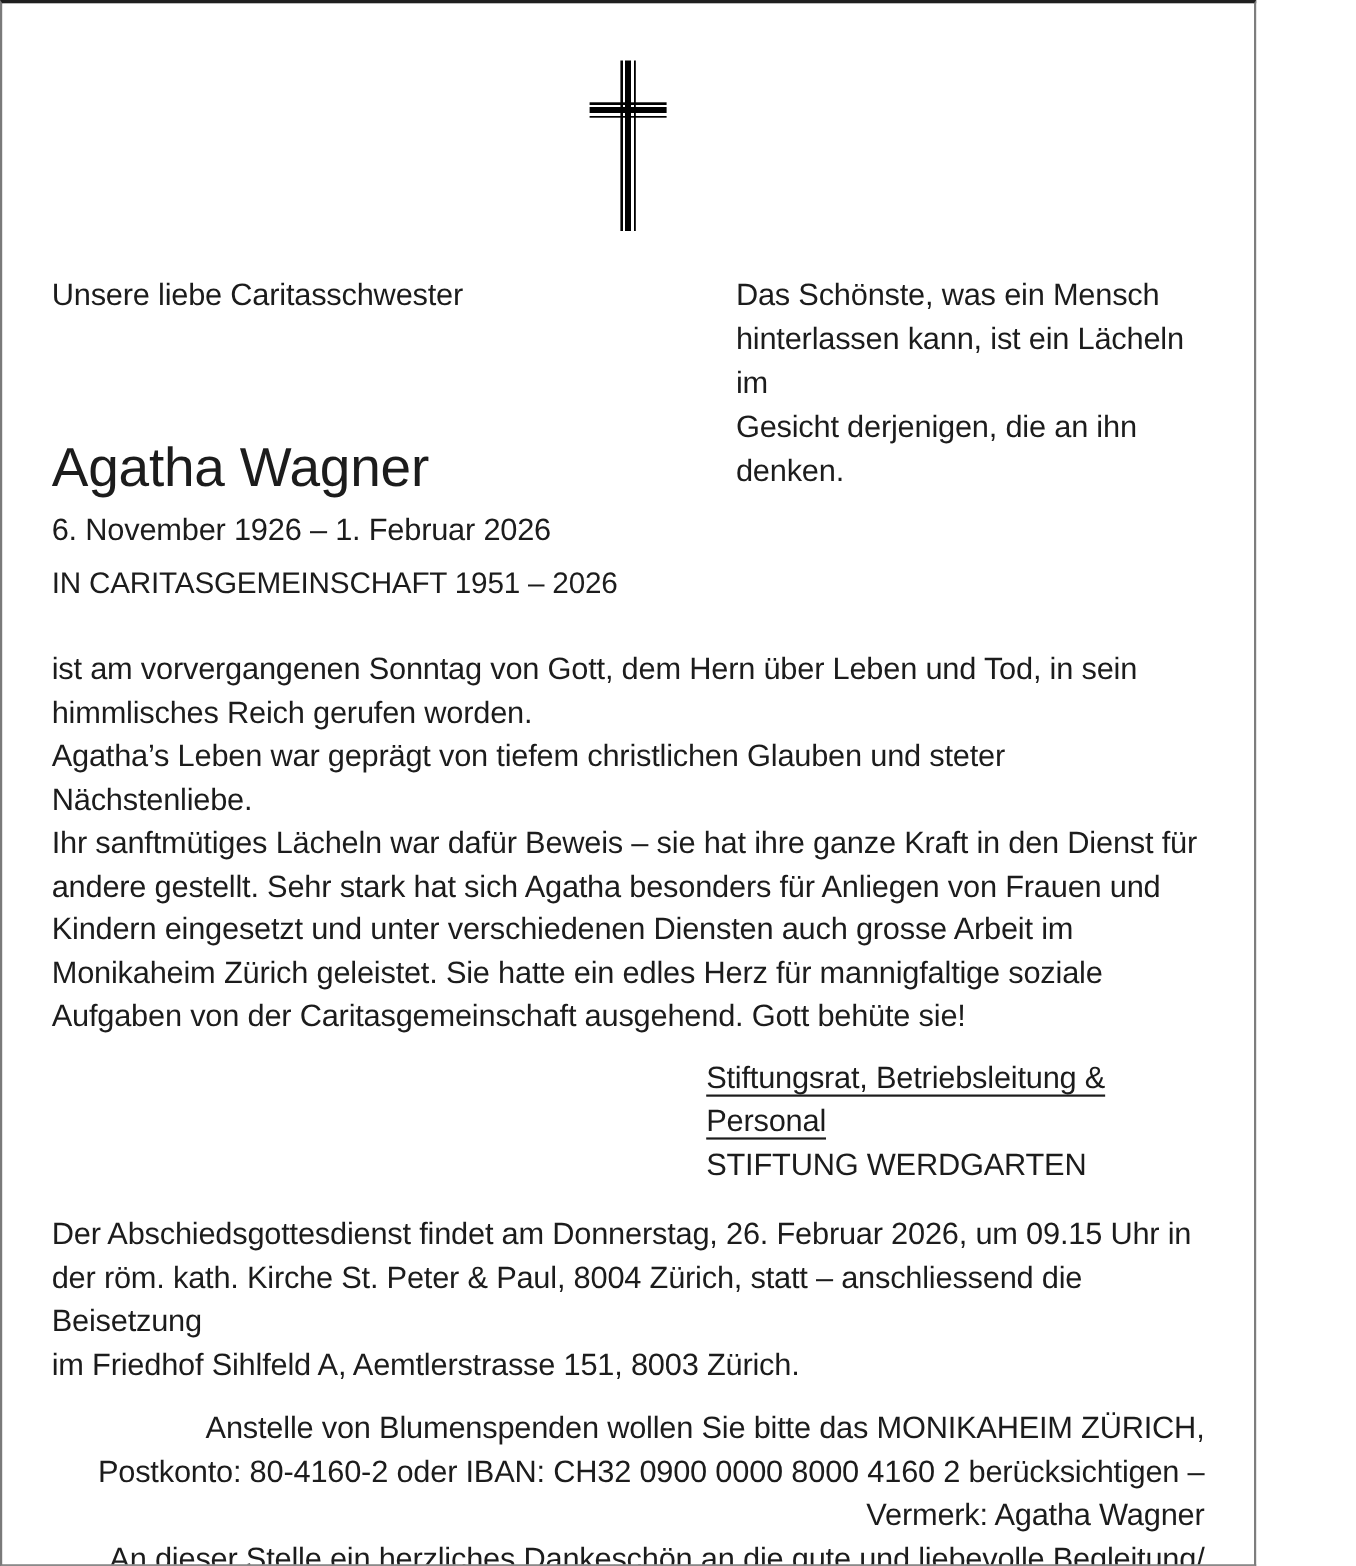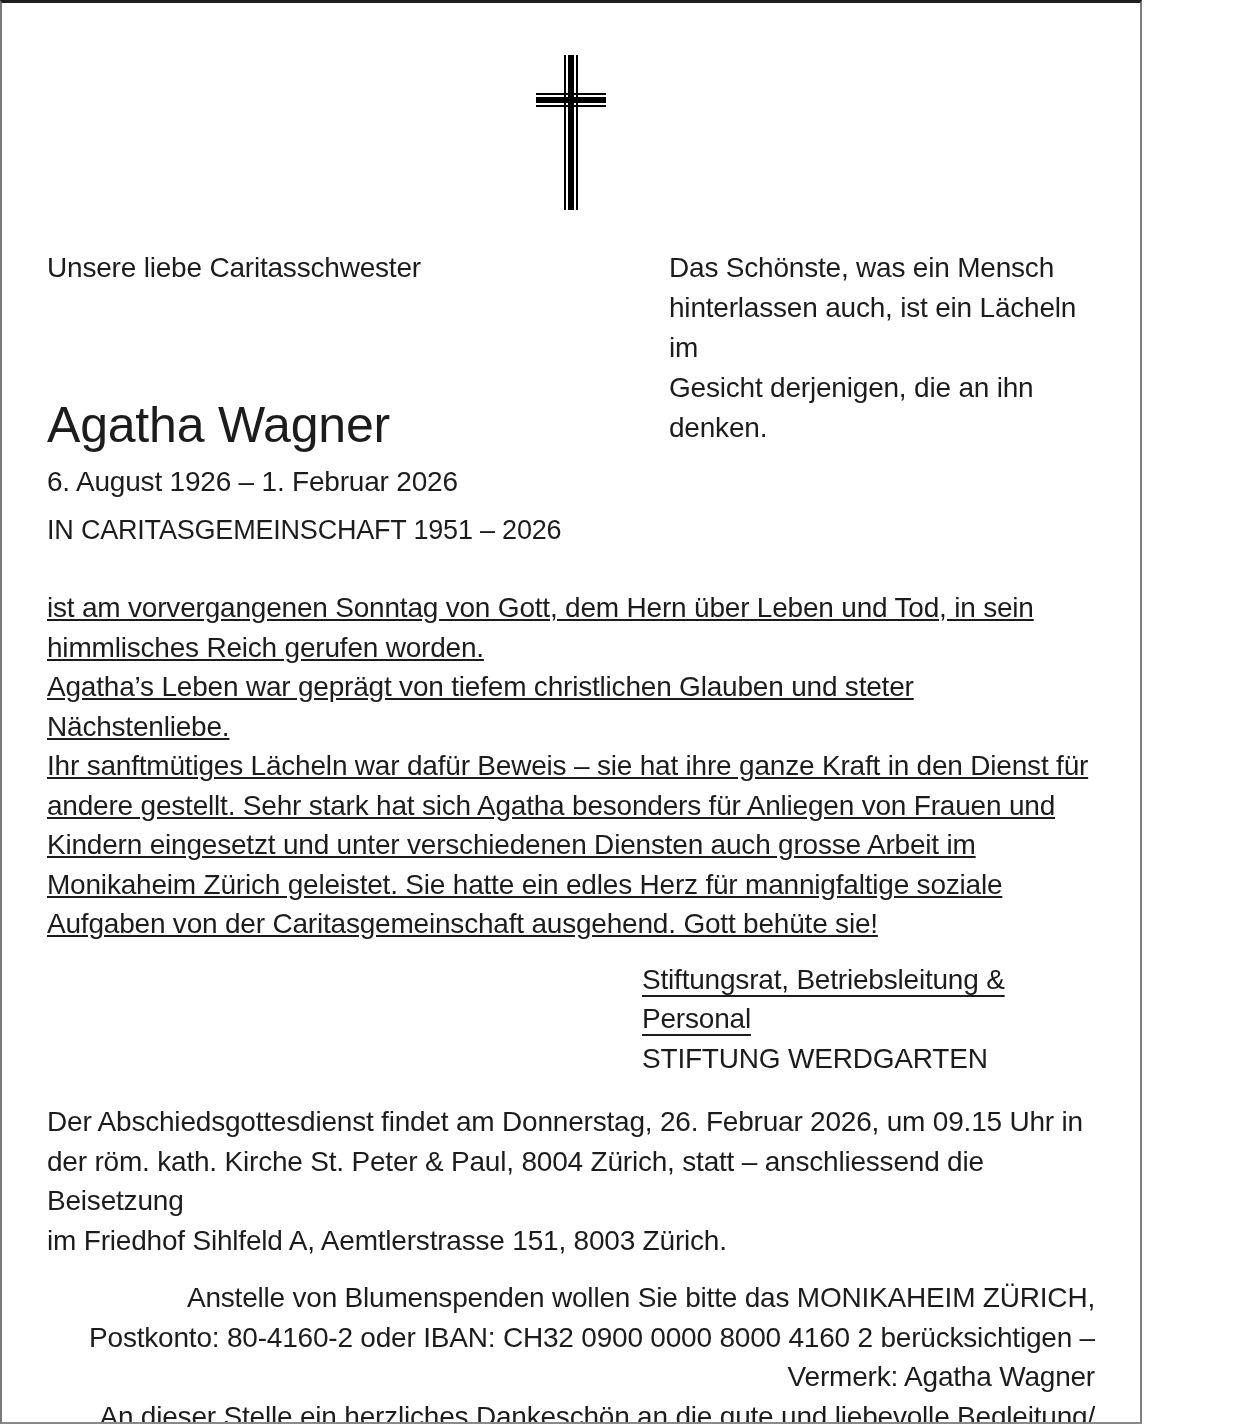--- a/index.html
+++ b/index.html
@@ -96,21 +96,21 @@
     font-size: 27px;
     line-height: 36px;
   }
 
   
   .para {
     font-size: 28px;
     line-height: 39.5px;
     white-space: pre-line;
   }
-  .obituary-para { margin-top: 40px; text-decoration: underline; }
+  .obituary-para { margin-top: 40px; }
 
   
   .signature {
     margin-top: 16px;
     margin-left: 595px;
     font-size: 28px;
     line-height: 39.5px;
   }
   .signature .role {
     text-decoration: underline;
@@ -127,27 +127,27 @@
 <div class="sheet">
 
   <div class="cross-wrap">
     <div class="cross-v"></div>
     <div class="cross-h"></div>
   </div>
 
   <div class="intro-row">
     <div class="intro-label">Unsere liebe Caritasschwester</div>
     <div class="quote">Das Schönste, was ein Mensch
-hinterlassen auch, ist ein Lächeln im
+hinterlassen kann, ist ein Lächeln im
 Gesicht derjenigen, die an ihn denken.</div>
   </div>
 
   <div class="name-block">
     <div class="deceased-name">Agatha Wagner</div>
-    <div class="life-dates">6. August 1926 – 1. Februar 2026</div>
+    <div class="life-dates">6. November 1926 – 1. Februar 2026</div>
     <div class="membership">IN CARITASGEMEINSCHAFT 1951 – 2026</div>
   </div>
 
   <div class="para obituary-para">ist am vorvergangenen Sonntag von Gott, dem Hern über Leben und Tod, in sein
 himmlisches Reich gerufen worden.
 Agatha’s Leben war geprägt von tiefem christlichen Glauben und steter Nächstenliebe.
 Ihr sanftmütiges Lächeln war dafür Beweis – sie hat ihre ganze Kraft in den Dienst für
 andere gestellt. Sehr stark hat sich Agatha besonders für Anliegen von Frauen und
 Kindern eingesetzt und unter verschiedenen Diensten auch grosse Arbeit im
 Monikaheim Zürich geleistet. Sie hatte ein edles Herz für mannigfaltige soziale

